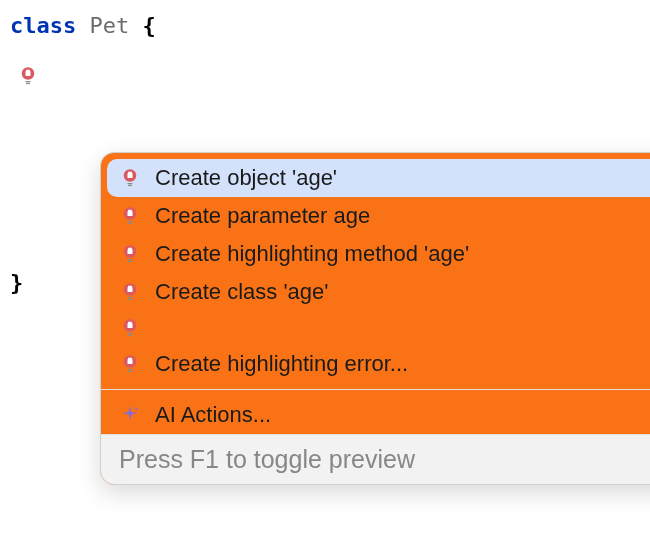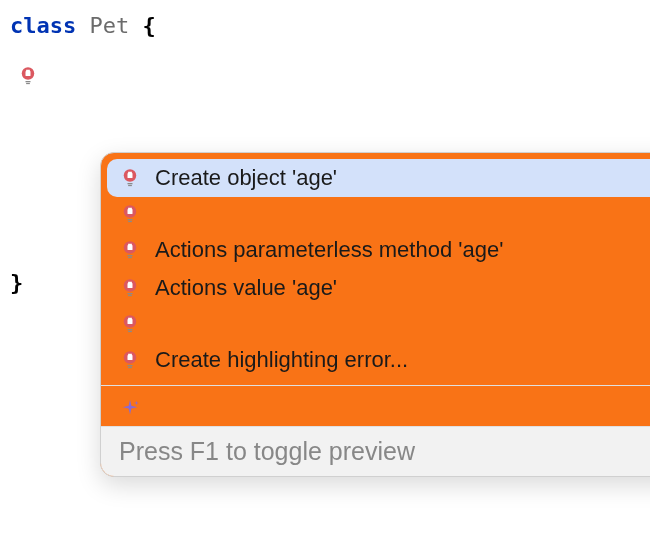--- a/index.html
+++ b/index.html
@@ -142,44 +142,45 @@
   <div class="popup-item">
     <span class="popup-item-icon">
         <svg class="bulb-svg" viewBox="0 0 16 16">
           <circle cx="8" cy="6" r="5" fill="#db5860"></circle>
           <rect x="6" y="4" width="4" height="4" fill="#ffffff" rx="0.5"></rect>
           <rect x="6.5" y="3" width="3" height="1.5" fill="#ffffff"></rect>
           <rect x="6" y="12" width="4" height="1" fill="#8a8a8a"></rect>
           <rect x="6.5" y="13.5" width="3" height="1" fill="#8a8a8a"></rect>
         </svg>
       </span>
-  </div>
-  <div class="popup-item">
-    <span class="popup-item-icon">
-        <svg class="bulb-svg" viewBox="0 0 16 16">
-          <circle cx="8" cy="6" r="5" fill="#db5860"></circle>
-          <rect x="6" y="4" width="4" height="4" fill="#ffffff" rx="0.5"></rect>
-          <rect x="6.5" y="3" width="3" height="1.5" fill="#ffffff"></rect>
-          <rect x="6" y="12" width="4" height="1" fill="#8a8a8a"></rect>
-          <rect x="6.5" y="13.5" width="3" height="1" fill="#8a8a8a"></rect>
-        </svg>
-      </span>
-    <span class="popup-item-label">Actions parameterless method 'age'</span>
-  </div>
-  <div class="popup-item">
-    <span class="popup-item-icon">
-        <svg class="bulb-svg" viewBox="0 0 16 16">
-          <circle cx="8" cy="6" r="5" fill="#db5860"></circle>
-          <rect x="6" y="4" width="4" height="4" fill="#ffffff" rx="0.5"></rect>
-          <rect x="6.5" y="3" width="3" height="1.5" fill="#ffffff"></rect>
-          <rect x="6" y="12" width="4" height="1" fill="#8a8a8a"></rect>
-          <rect x="6.5" y="13.5" width="3" height="1" fill="#8a8a8a"></rect>
-        </svg>
-      </span>
-    <span class="popup-item-label">Actions value 'age'</span>
+    <span class="popup-item-label">Create parameter age</span>
+  </div>
+  <div class="popup-item">
+    <span class="popup-item-icon">
+        <svg class="bulb-svg" viewBox="0 0 16 16">
+          <circle cx="8" cy="6" r="5" fill="#db5860"></circle>
+          <rect x="6" y="4" width="4" height="4" fill="#ffffff" rx="0.5"></rect>
+          <rect x="6.5" y="3" width="3" height="1.5" fill="#ffffff"></rect>
+          <rect x="6" y="12" width="4" height="1" fill="#8a8a8a"></rect>
+          <rect x="6.5" y="13.5" width="3" height="1" fill="#8a8a8a"></rect>
+        </svg>
+      </span>
+    <span class="popup-item-label">Create highlighting method 'age'</span>
+  </div>
+  <div class="popup-item">
+    <span class="popup-item-icon">
+        <svg class="bulb-svg" viewBox="0 0 16 16">
+          <circle cx="8" cy="6" r="5" fill="#db5860"></circle>
+          <rect x="6" y="4" width="4" height="4" fill="#ffffff" rx="0.5"></rect>
+          <rect x="6.5" y="3" width="3" height="1.5" fill="#ffffff"></rect>
+          <rect x="6" y="12" width="4" height="1" fill="#8a8a8a"></rect>
+          <rect x="6.5" y="13.5" width="3" height="1" fill="#8a8a8a"></rect>
+        </svg>
+      </span>
+    <span class="popup-item-label">Create class 'age'</span>
   </div>
   <div class="popup-item">
     <span class="popup-item-icon">
         <svg class="bulb-svg" viewBox="0 0 16 16">
           <circle cx="8" cy="6" r="5" fill="#db5860"></circle>
           <rect x="6" y="4" width="4" height="4" fill="#ffffff" rx="0.5"></rect>
           <rect x="6.5" y="3" width="3" height="1.5" fill="#ffffff"></rect>
           <rect x="6" y="12" width="4" height="1" fill="#8a8a8a"></rect>
           <rect x="6.5" y="13.5" width="3" height="1" fill="#8a8a8a"></rect>
         </svg>
@@ -198,15 +199,16 @@
     <span class="popup-item-label">Create highlighting error...</span>
   </div>
   <div class="popup-divider"></div>
   <div class="popup-item">
     <span class="popup-item-icon">
         <svg class="sparkle-svg" viewBox="0 0 24 24">
           <path d="M12 2 L13.5 8.5 L20 10 L13.5 11.5 L12 18 L10.5 11.5 L4 10 L10.5 8.5 Z" fill="#8a6bd1"></path>
           <path d="M19 3 L19.5 5 L21.5 5.5 L19.5 6 L19 8 L18.5 6 L16.5 5.5 L18.5 5 Z" fill="#8a6bd1"></path>
         </svg>
       </span>
+    <span class="popup-item-label">AI Actions...</span>
   </div>
   <div class="popup-footer">Press F1 to toggle preview</div>
 </div>
 
 </body></html>

